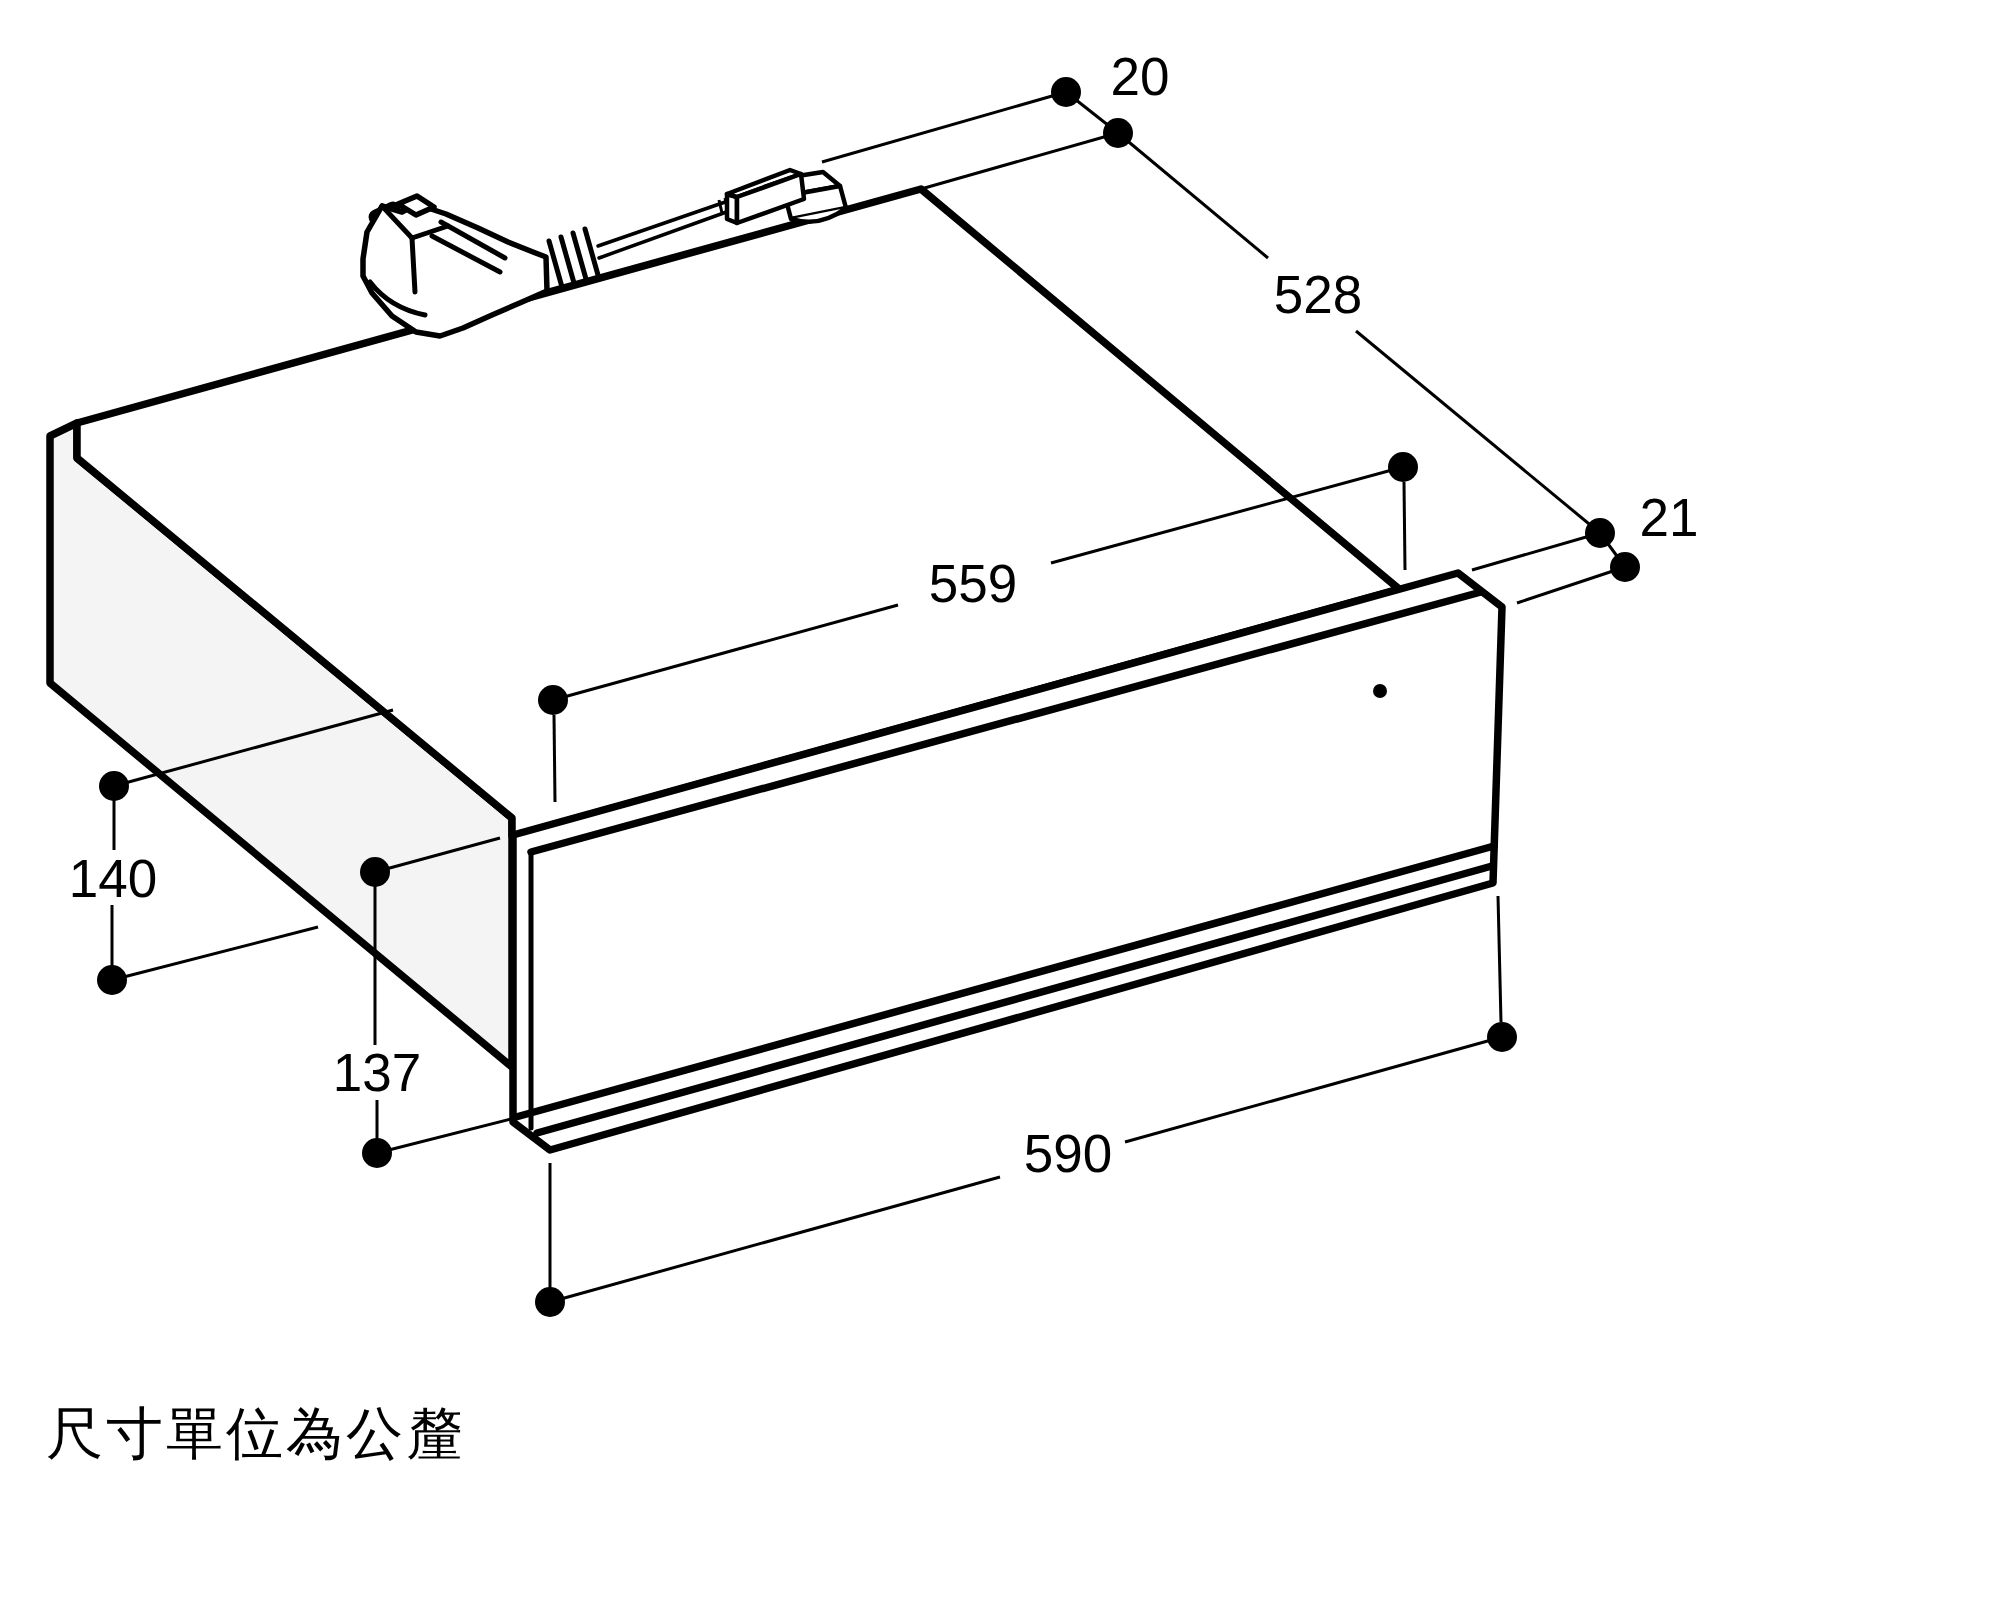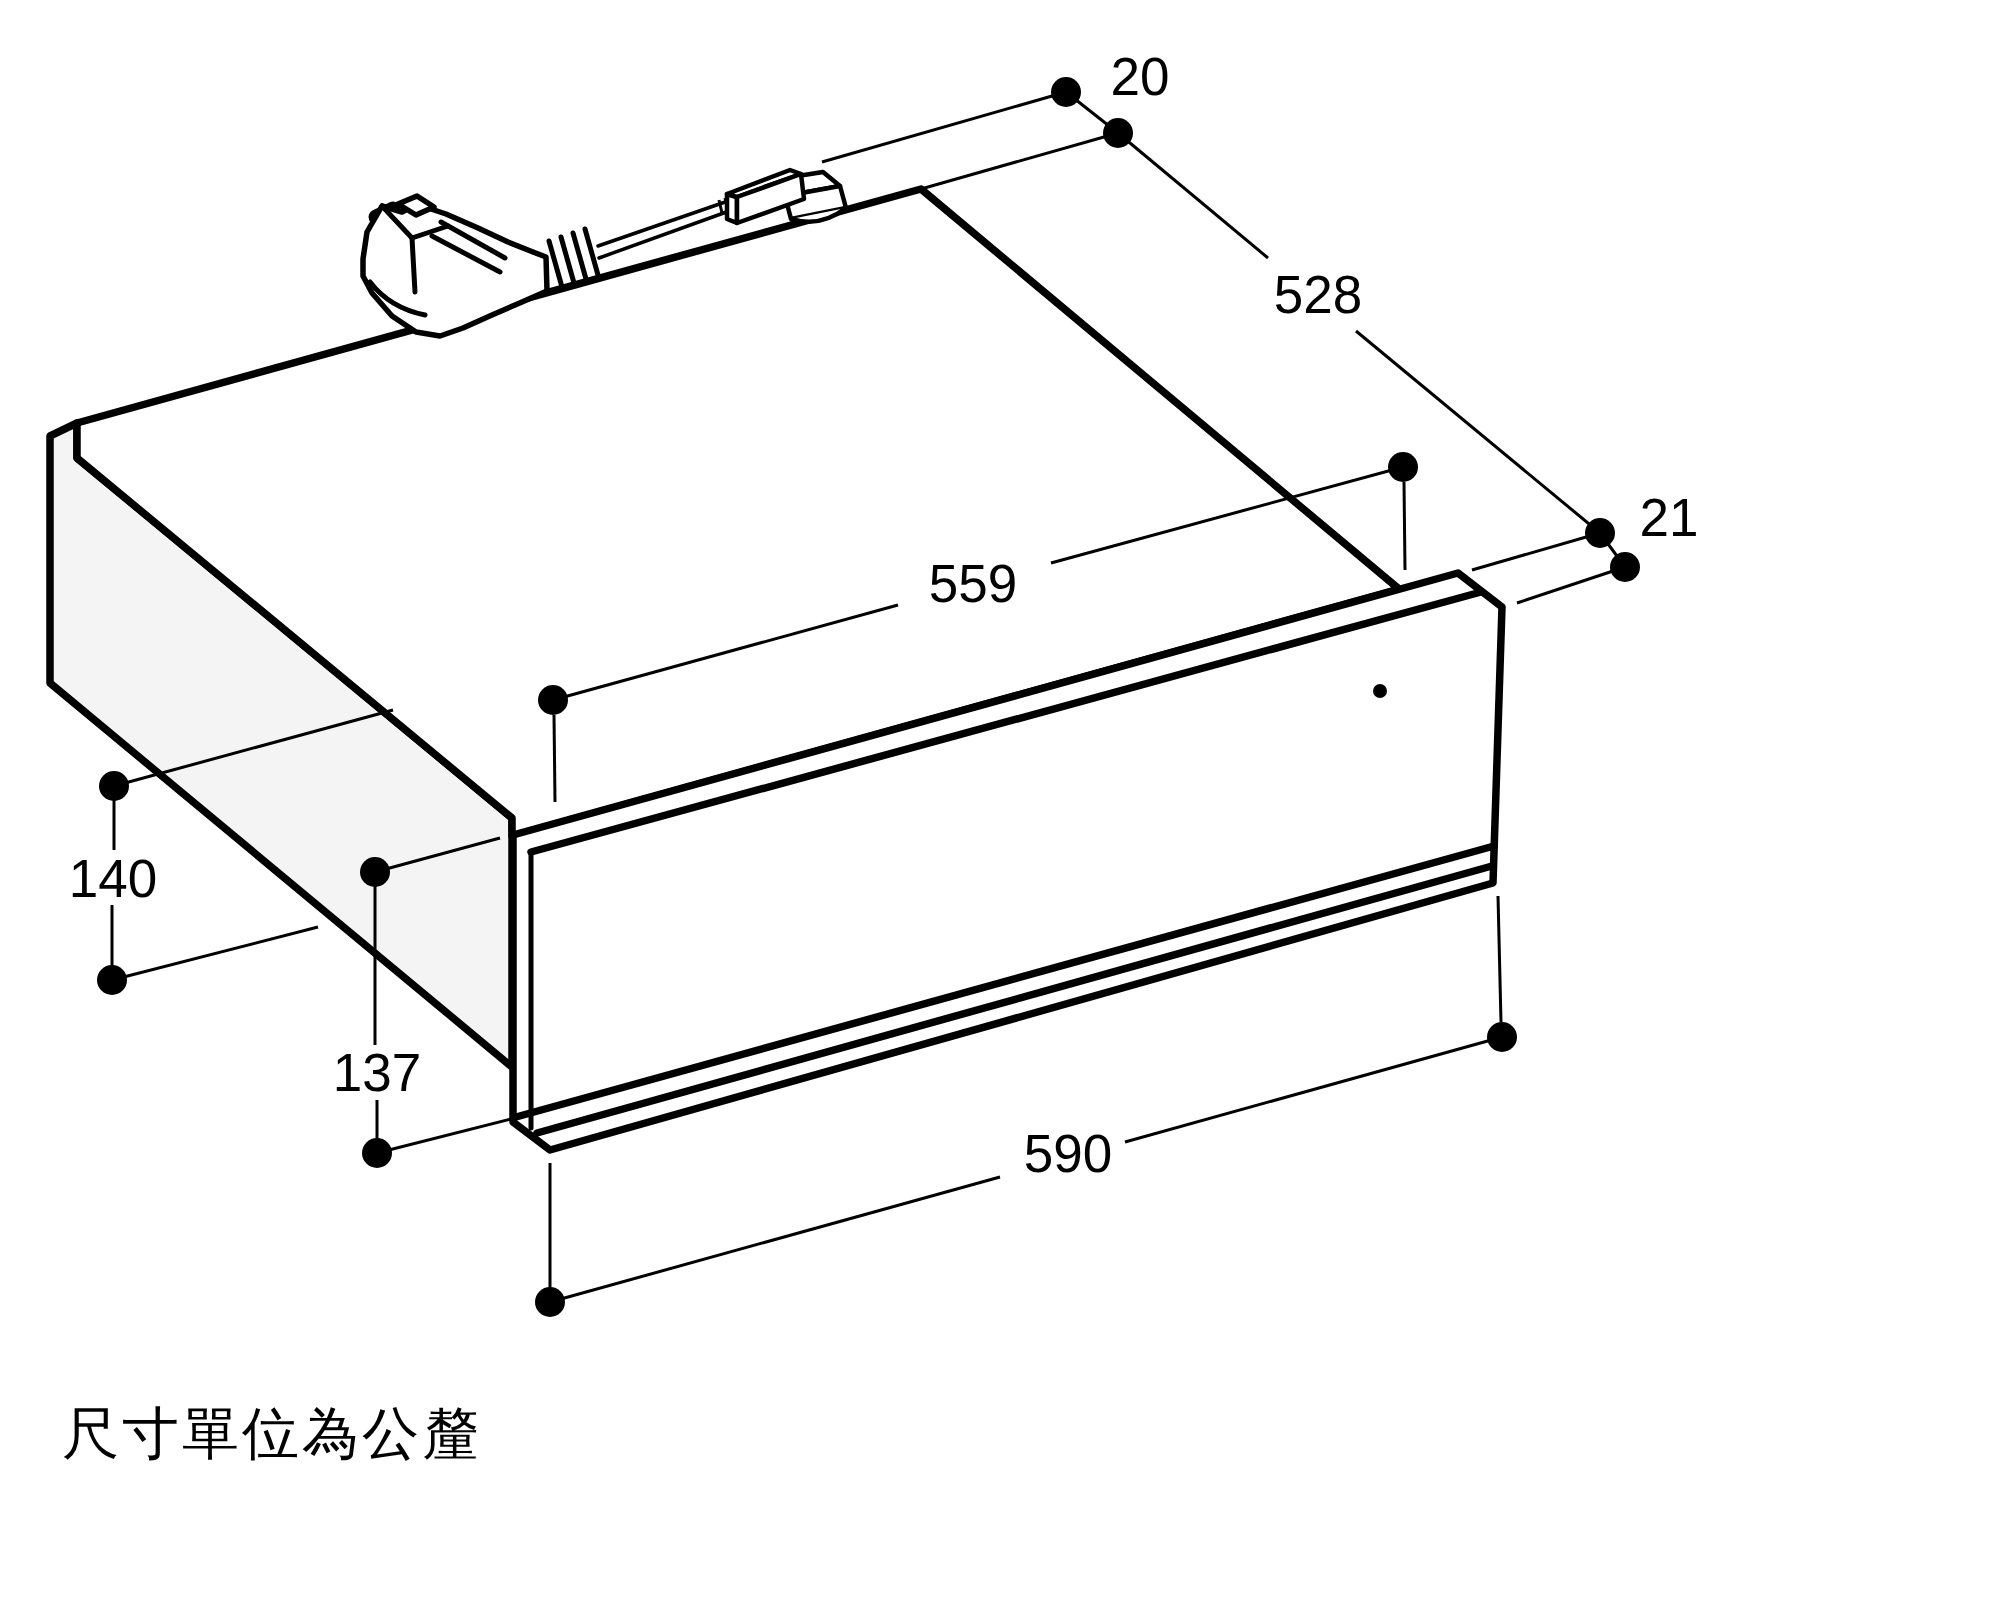--- a/index.html
+++ b/index.html
@@ -20,21 +20,21 @@
   .dot  { fill:#000000; stroke:none; }
   .plug-body { fill:#ffffff; stroke:#000000; stroke-width:5.5; stroke-linejoin:round; }
   .plug-line { fill:none; stroke:#000000; stroke-width:5; stroke-linejoin:round; stroke-linecap:round; }
   .pin  { fill:none; stroke:#000000; stroke-width:15; stroke-linecap:round; }
 
   text.dim-label {
     font-family:"Liberation Sans","DejaVu Sans",sans-serif;
     font-size:53px; fill:#000000; text-anchor:middle;
   }
   .caption {
-    position:absolute; left:62px; top:1402px;
+    position:absolute; left:46px; top:1402px;
     font-size:57px; line-height:1.1; color:#000000; font-weight:500;
     letter-spacing:3px; white-space:nowrap;
     font-family:"Liberation Sans","DejaVu Sans",sans-serif;
   }
 </style>
 </head>
 <body>
 
 <div class="stage">
 

